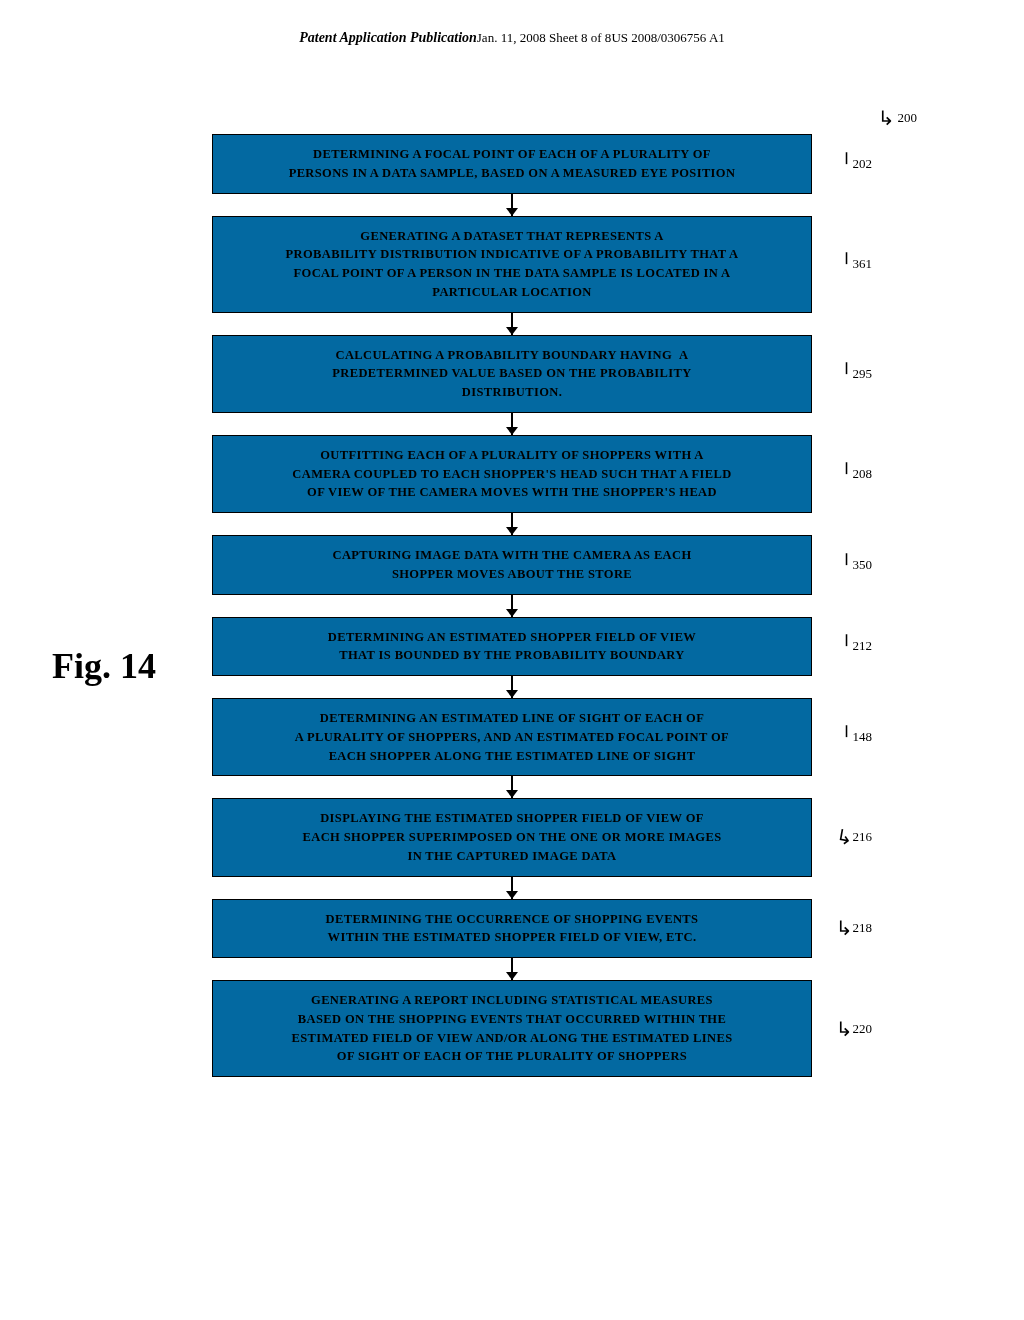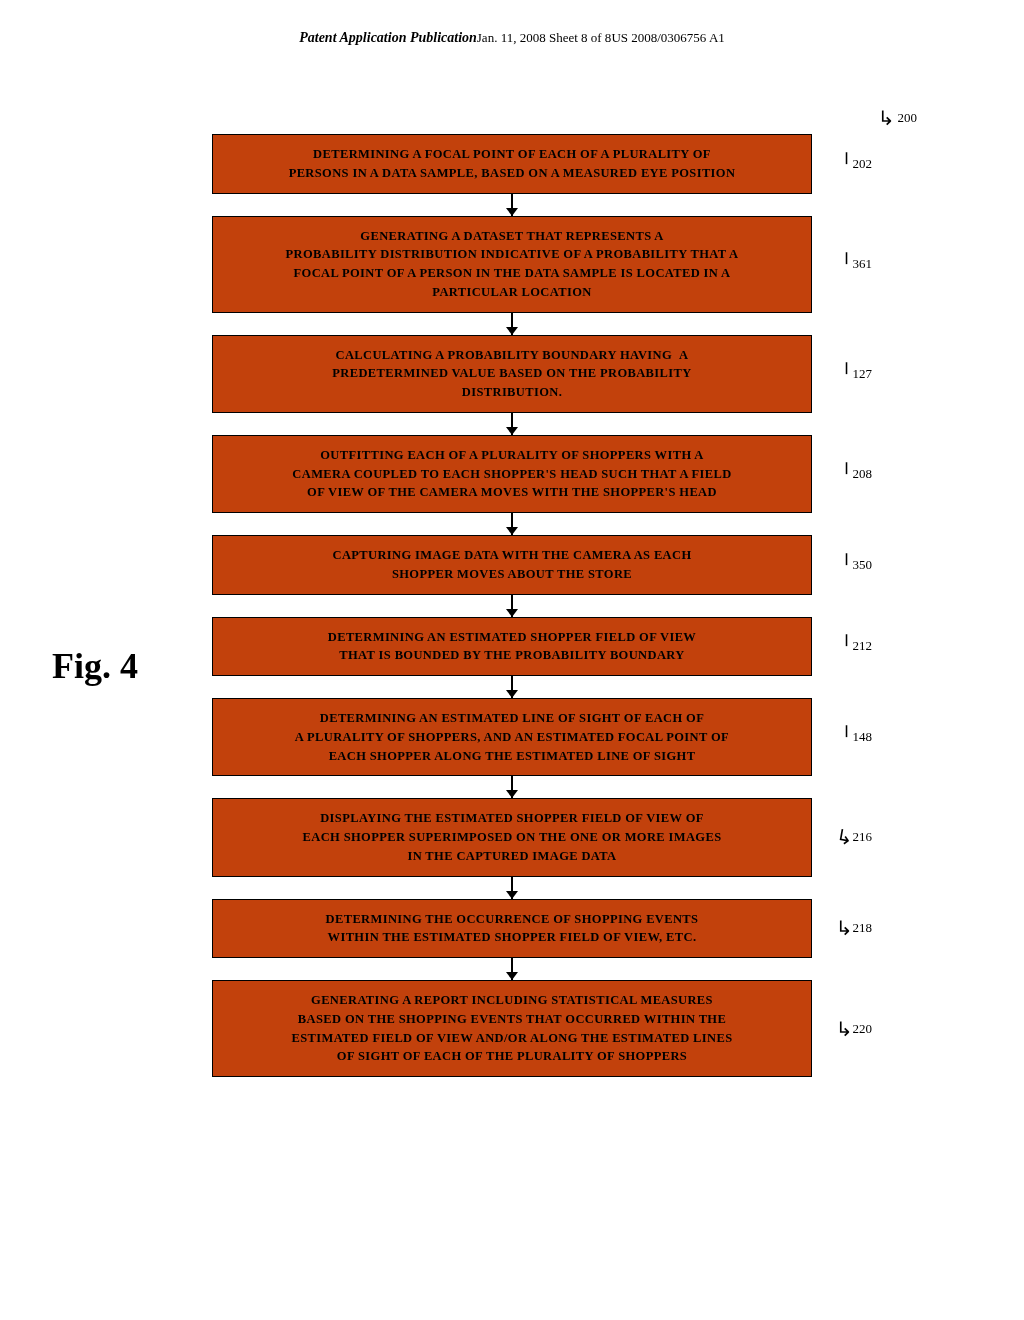--- a/index.html
+++ b/index.html
@@ -57,21 +57,21 @@
 
     .flow-box {
       border: 1.5px solid #000;
       padding: 10px 20px;
       text-align: center;
       font-size: 12.5px;
       font-weight: bold;
       letter-spacing: 0.03em;
       width: 100%;
       line-height: 1.5;
-      background: #c2410c;
+      background: #0369a1;
     }
 
     .flow-arrow {
       width: 2px;
       height: 22px;
       background: #000;
       position: relative;
     }
 
     .flow-arrow::after {
@@ -142,21 +142,21 @@
     <div class="flow-arrow"></div>
 
     <div class="step-row">
       <div class="flow-box">
         CALCULATING A PROBABILITY BOUNDARY HAVING &nbsp;A<br>
         PREDETERMINED VALUE BASED ON THE PROBABILITY<br>
         DISTRIBUTION.
       </div>
       <div style="position:absolute; right:-60px; display:flex; align-items:center; font-size:13px;">
         <span style="font-size:20px; line-height:1;">╵</span>
-        <span>127</span>
+        <span>295</span>
       </div>
     </div>
 
     <div class="flow-arrow"></div>
 
     <div class="step-row">
       <div class="flow-box">
         OUTFITTING EACH OF A PLURALITY OF SHOPPERS WITH A<br>
         CAMERA COUPLED TO EACH SHOPPER'S HEAD SUCH THAT A FIELD<br>
         OF VIEW OF THE CAMERA MOVES WITH THE SHOPPER'S HEAD
@@ -200,21 +200,21 @@
         DETERMINING AN ESTIMATED LINE OF SIGHT OF EACH OF<br>
         A PLURALITY OF SHOPPERS, AND AN ESTIMATED FOCAL POINT OF<br>
         EACH SHOPPER ALONG THE ESTIMATED LINE OF SIGHT
       </div>
       <div style="position:absolute; right:-60px; display:flex; align-items:center; font-size:13px;">
         <span style="font-size:20px; line-height:1;">╵</span>
         <span>148</span>
       </div>
     </div>
 
-    <div style="position:absolute; left:-160px; bottom:390px; font-size:36px; font-weight:bold;">Fig. 4</div>
+    <div style="position:absolute; left:-160px; bottom:390px; font-size:36px; font-weight:bold;">Fig. 14</div>
 
     <div class="flow-arrow"></div>
 
     <div class="step-row">
       <div class="flow-box">
         DISPLAYING THE ESTIMATED SHOPPER FIELD OF VIEW OF<br>
         EACH SHOPPER SUPERIMPOSED ON THE ONE OR MORE IMAGES<br>
         IN THE CAPTURED IMAGE DATA
       </div>
       <div style="position:absolute; right:-60px; display:flex; align-items:center; font-size:13px;">

